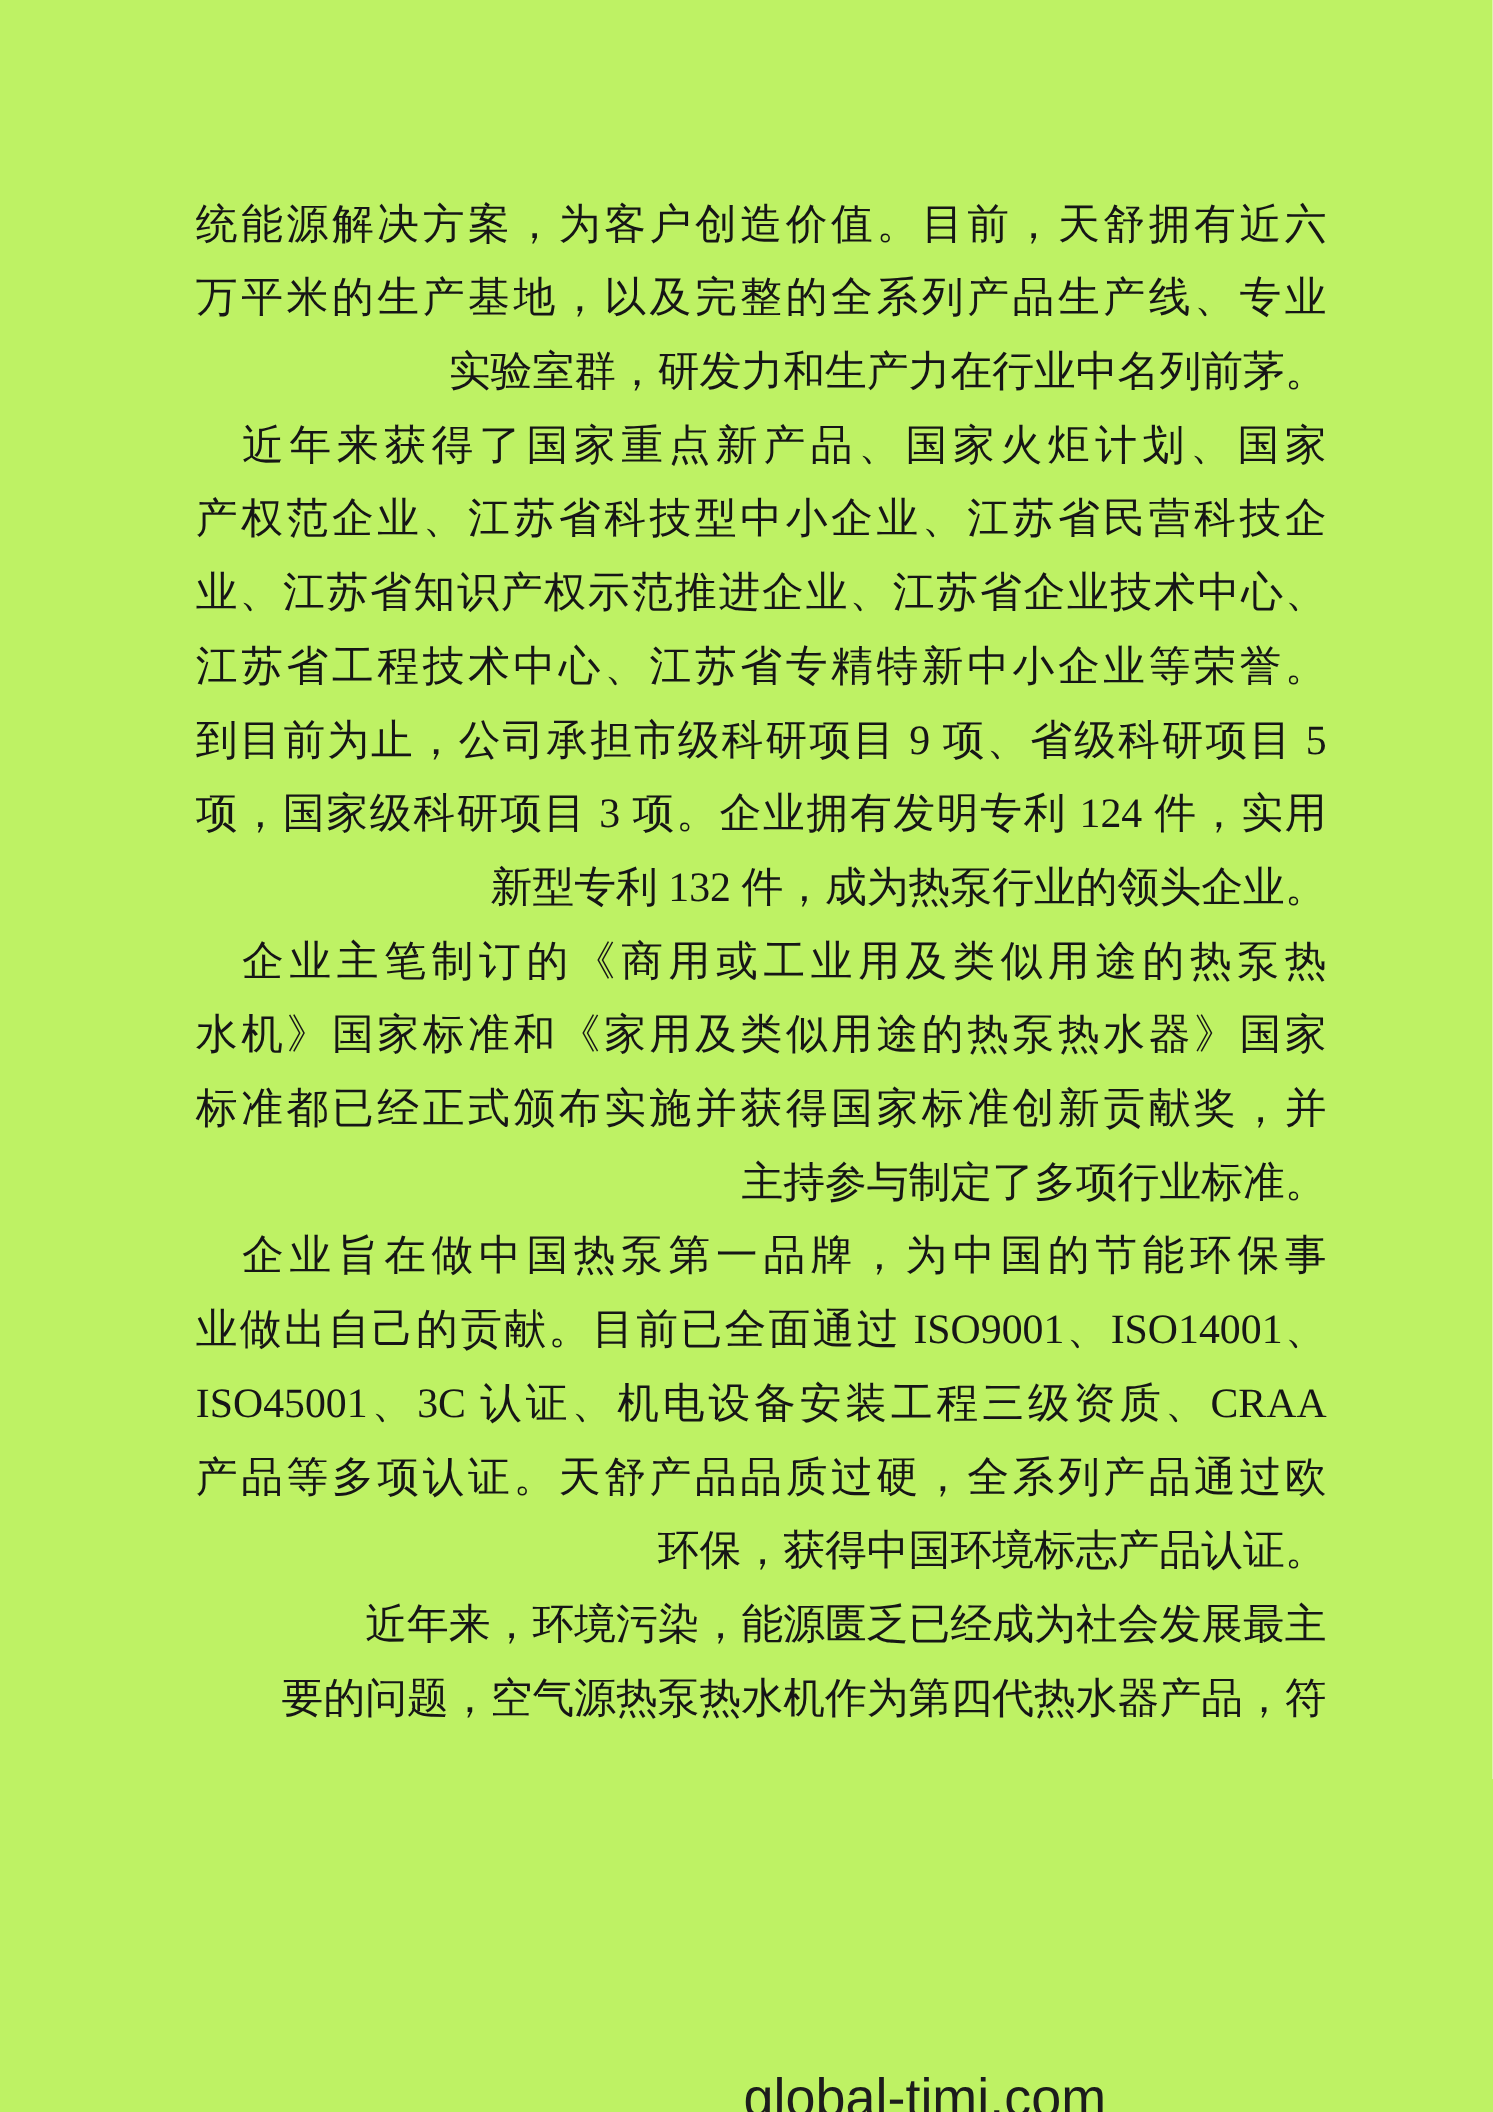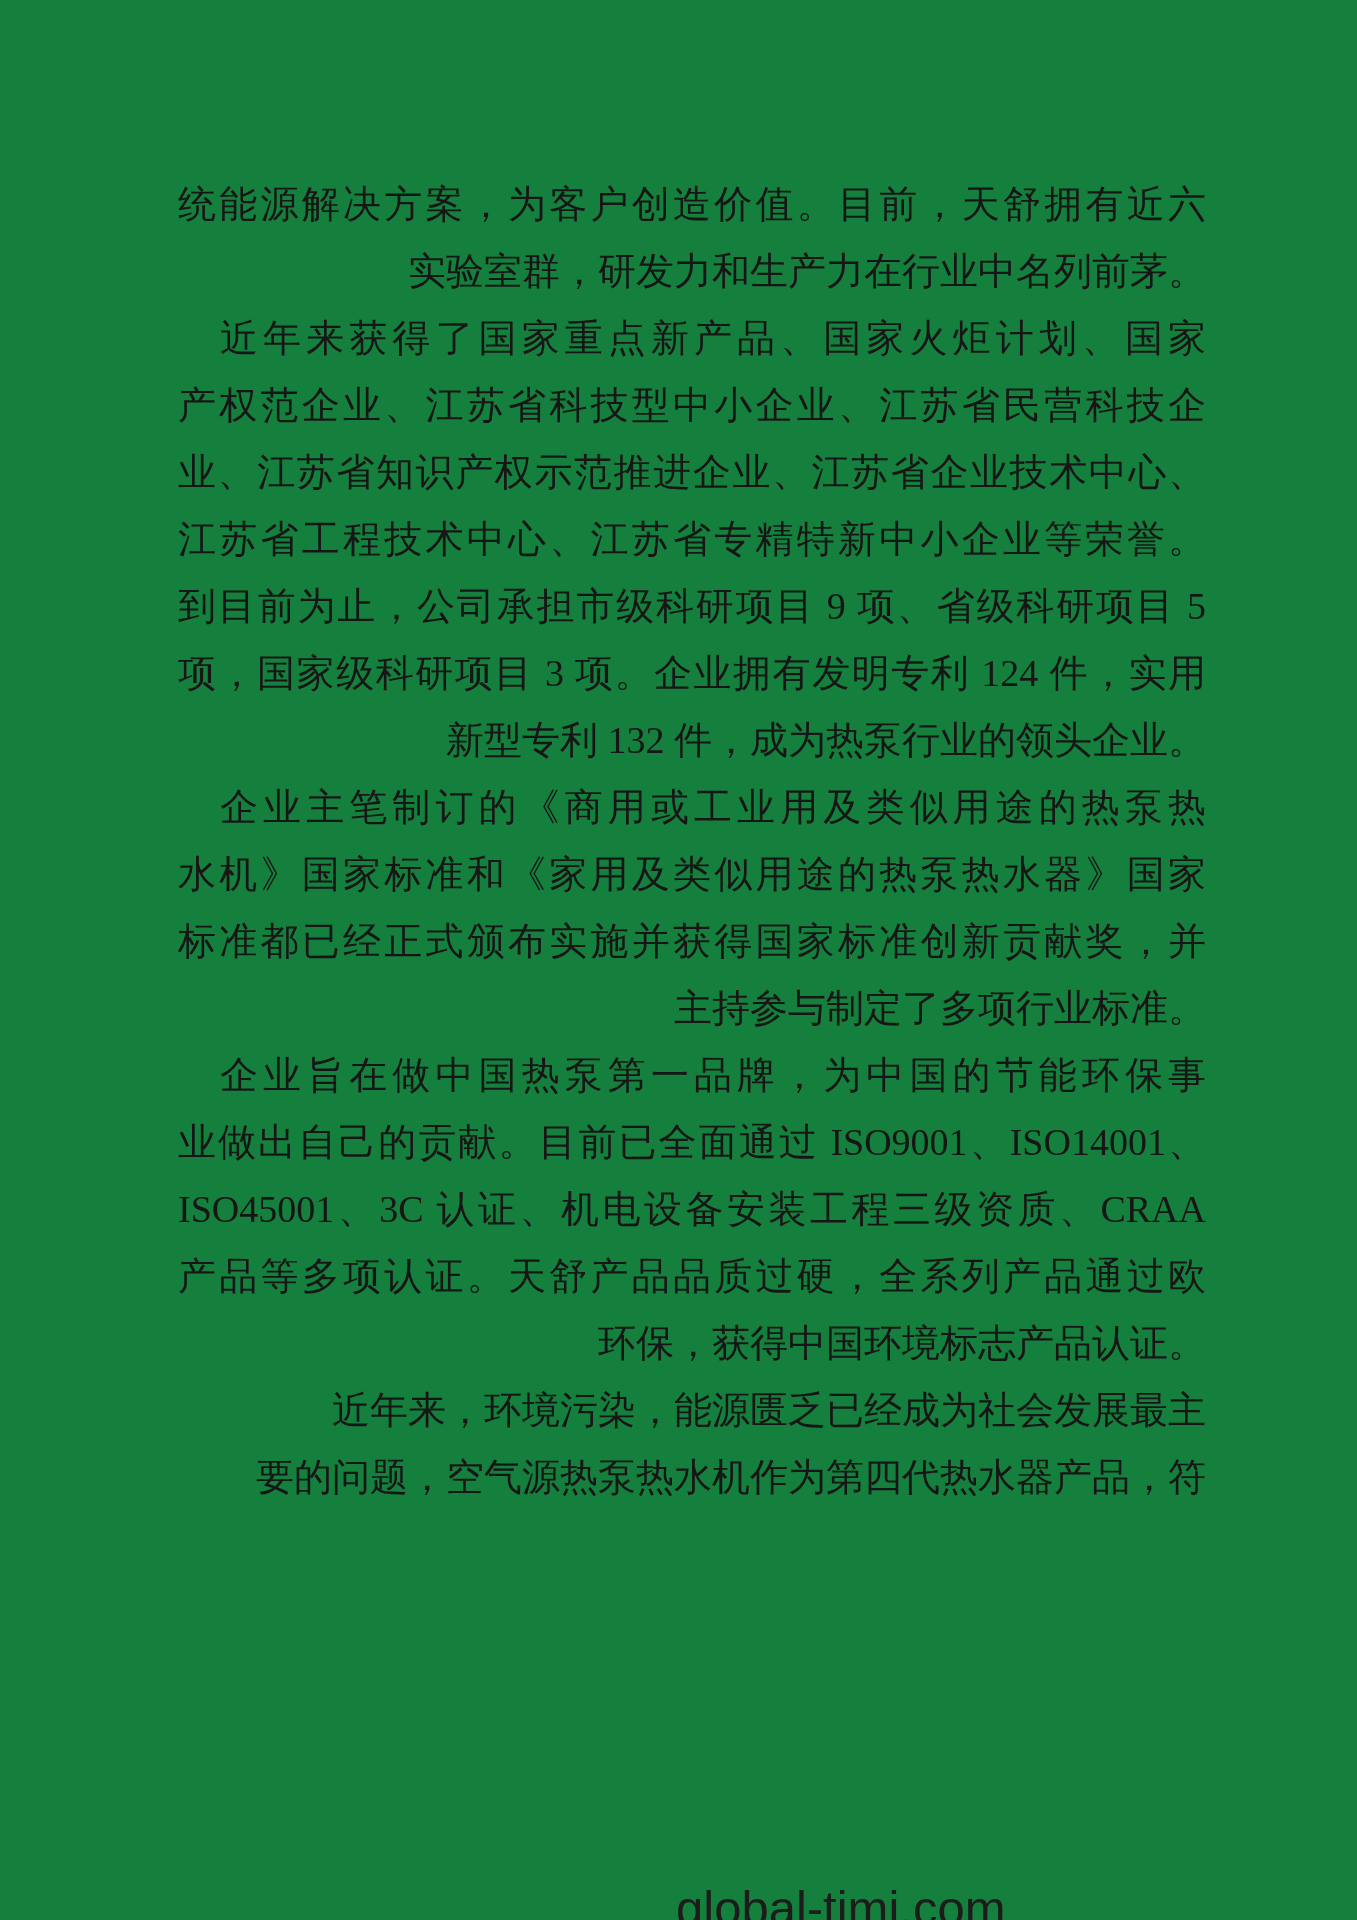--- a/index.html
+++ b/index.html
@@ -1,20 +1,20 @@
 <!DOCTYPE html>
 <html><head>
 <meta charset="utf-8">
 <style>
   html, body { margin: 0; padding: 0; background: #ffffff; }
   .page {
     position: relative;
     width: 1357px;
     height: 1920px;
-    background: #15803d;
+    background: #bef264;
     overflow: hidden;
     font-family: "Liberation Serif", "DejaVu Serif", serif;
     color: #161616;
   }
   .textblock {
     position: absolute;
     left: 178px;
     top: 171px;
     width: 1028px;
   }
@@ -45,20 +45,21 @@
     color: #1c1c1c;
     margin-top: 40px;
   }
 </style>
 </head>
 <body>
 
 <div class="page">
   <div class="textblock">
     <div class="line j">统能源解决方案，为客户创造价值。目前，天舒拥有近六</div>
+    <div class="line j">万平米的生产基地，以及完整的全系列产品生产线、专业</div>
     <div class="line">实验室群，研发力和生产力在行业中名列前茅。</div>
     <div class="line j indent">近年来获得了国家重点新产品、国家火炬计划、国家</div>
     <div class="line j">产权范企业、江苏省科技型中小企业、江苏省民营科技企</div>
     <div class="line j">业、江苏省知识产权示范推进企业、江苏省企业技术中心、</div>
     <div class="line j">江苏省工程技术中心、江苏省专精特新中小企业等荣誉。</div>
     <div class="line j">到目前为止，公司承担市级科研项目 9 项、省级科研项目 5</div>
     <div class="line j">项，国家级科研项目 3 项。企业拥有发明专利 124 件，实用</div>
     <div class="line">新型专利 132 件，成为热泵行业的领头企业。</div>
     <div class="line j indent">企业主笔制订的《商用或工业用及类似用途的热泵热</div>
     <div class="line j">水机》国家标准和《家用及类似用途的热泵热水器》国家</div>

